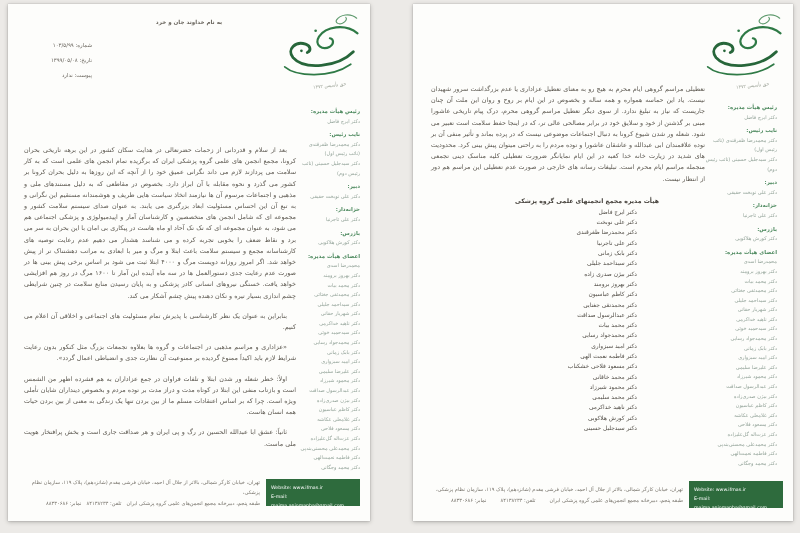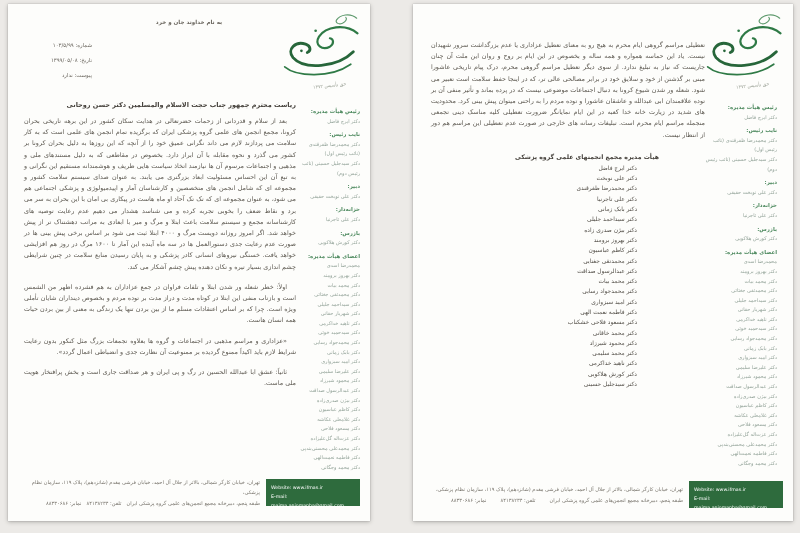--- a/index.html
+++ b/index.html
@@ -27,21 +27,21 @@
     position:absolute; top:15px; left:86px; width:190px;
     text-align:center; font-size:5.6px; font-weight:bold; color:#6b675f;
     direction:rtl;
   }
   .meta {
     position:absolute; top:34px; left:14px; width:70px;
     direction:rtl; text-align:right;
     font-size:5.4px; line-height:15px; color:#6b675f;
   }
 
-  .main { position:absolute; direction:rtl; }
+  .main { position:absolute; direction:rtl;margin-top:44px; }
   .page-left  .main { top:97px;  right:74px; width:272px; }
   .page-right .main { top:36px;  right:88px; width:274px; }
 
   .letter-title { font-size:6.5px; font-weight:bold; color:#45413b; margin-bottom:7px; }
   .main p {
     font-size:6.4px; line-height:11.2px; color:#5c5850;
     text-align:justify; text-indent:9px; margin-bottom:9px;
   }
   .page-right .main p { text-indent:0; margin-bottom:12px; }
 
@@ -94,26 +94,26 @@
     </div>
     <div>
       <span>تاریخ:</span> <span>۱۳۹۹/۰۵/۰۸</span>
     </div>
     <div>
       <span>پیوست:</span> <span>ندارد</span>
     </div>
   </div>
 
   <div class="main">
-    <div class="letter-title">ریاست محترم جمهور جناب حجت الاسلام والمسلمین دکتر حسن روحانی</div>
     <div>
 
     <p>بعد از سلام و قدردانی از زحمات حضرتعالی در هدایت سکان کشور در این برهه تاریخی بحران کرونا، مجمع انجمن های علمی گروه پزشکی ایران که برگزیده تمام انجمن های علمی است که به کار سلامت می پردازند لازم می داند نگرانی عمیق خود را از آنچه که این روزها به دلیل بحران کرونا بر کشور می گذرد و نحوه مقابله با آن ابراز دارد. بخصوص در مقاطعی که به دلیل مستندهای ملی و مذهبی و اجتماعات مرسوم آن ها نیازمند اتخاذ سیاست هایی ظریف و هوشمندانه مستقیم این نگرانی و به تبع آن این احساس مسئولیت ابعاد بزرگتری می یابند. به عنوان صدای سیستم سلامت کشور و مجموعه ای که شامل انجمن های متخصصین و کارشناسان آمار و اپیدمیولوژی و پزشکی اجتماعی هم می شود، به عنوان مجموعه ای که تک تک آحاد او ماه هاست در پیکاری بی امان با این بحران به سر می برد و نقاط ضعف را بخوبی تجربه کرده و می شناسد هشدار می دهیم عدم رعایت توصیه های کارشناسانه مجمع و سیستم سلامت باعث ابتلا و مرگ و میر با ابعادی به مراتب دهشتناک تر از پیش خواهد شد. اگر امروز روزانه دویست مرگ و ۴۰۰۰ ابتلا ثبت می شود بر اساس برخی پیش بینی ها در صورت عدم رعایت جدی دستورالعمل ها در سه ماه آینده این آمار تا ۱۶۰۰ مرگ در روز هم افزایشی خواهد یافت. خستگی نیروهای انسانی کادر پزشکی و به پایان رسیدن منابع سلامت در چنین شرایطی چشم اندازی بسیار تیره و تکان دهنده پیش چشم آشکار می کند.</p>
+        <p>بنابراین به عنوان یک نظر کارشناسی با پذیرش تمام مسئولیت های اجتماعی و اخلاقی آن اعلام می کنیم.</p>
+        <p>«عزاداری و مراسم مذهبی در اجتماعات و گروه ها بعلاوه تجمعات بزرگ مثل کنکور بدون رعایت شرایط لازم باید اکیداً ممنوع گردیده بر ممنوعیت آن نظارت جدی و انضباطی اعمال گردد».</p>
         <p>اولاً: خطر شعله ور شدن ابتلا و تلفات فراوان در جمع عزاداران به هم فشرده اظهر من الشمس است و بازتاب منفی این ابتلا در کوتاه مدت و دراز مدت بر توده مردم و بخصوص دینداران شایان تأملی ویژه است. چرا که بر اساس اعتقادات مسلم ما از بین بردن تنها یک زندگی به معنی از بین بردن حیات همه انسان هاست.</p>
-        <p>«عزاداری و مراسم مذهبی در اجتماعات و گروه ها بعلاوه تجمعات بزرگ مثل کنکور بدون رعایت شرایط لازم باید اکیداً ممنوع گردیده بر ممنوعیت آن نظارت جدی و انضباطی اعمال گردد».</p>
         <p>ثانیاً: عشق ابا عبدالله الحسین در رگ و پی ایران و هر صداقت جاری است و بخش پرافتخار هویت ملی ماست.</p>
       </div>
   </div>
 
   <div class="sidebar">
 
   <div class="label">رئیس هیأت مدیره:</div>
       <div class="name">دکتر ایرج فاضل</div>
       <div class="label">نایب رئیس:</div>
       <div class="name">دکتر محمدرضا ظفرقندی (نائب رئیس اول)</div>

